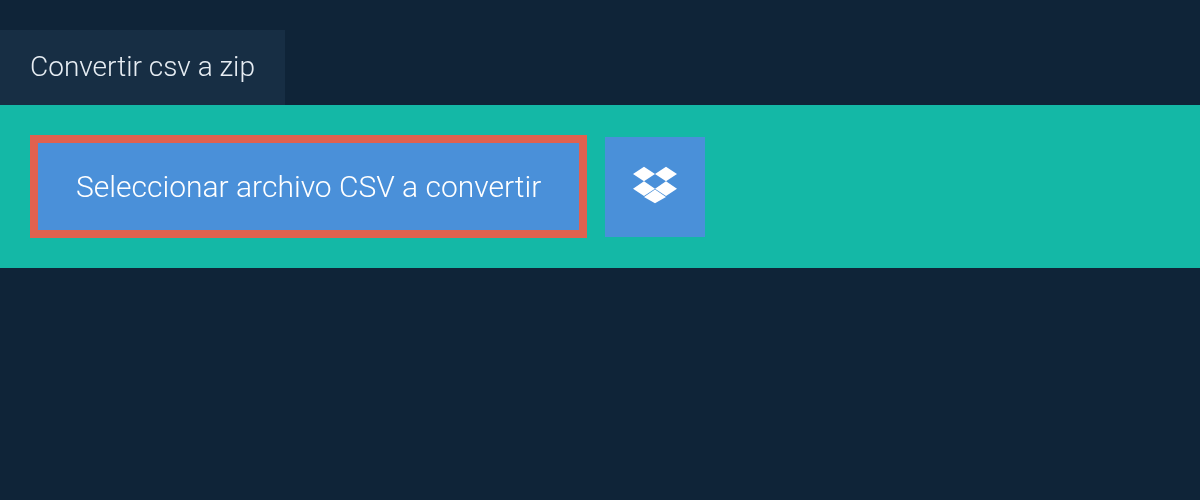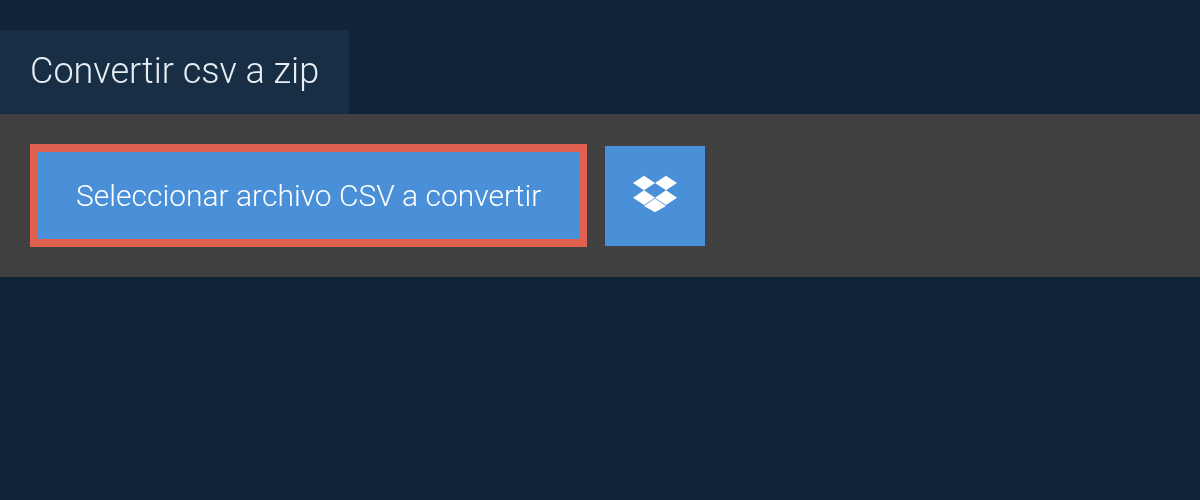--- a/index.html
+++ b/index.html
@@ -7,27 +7,27 @@
     width: 1200px;
     height: 500px;
     background: #0f2438;
     font-family: -apple-system, BlinkMacSystemFont, "Segoe UI", Roboto, Helvetica, Arial, sans-serif;
     overflow: hidden;
   }
   .tab {
     display: inline-block;
     background: #172e44;
     color: #e7edf3;
-    font-size: 36px;
+    font-size: 28px;
     font-weight: 300;
     padding: 20px 30px 22px 30px;
     margin-top: 30px;
   }
   .panel {
-    background: #404040;
+    background: #14b8a6;
     padding: 30px 30px 30px 30px;
     display: flex;
     align-items: center;
     gap: 18px;
   }
   .select-btn {
     background: #4a90d9;
     color: #ffffff;
     font-size: 30px;
     font-weight: 300;

